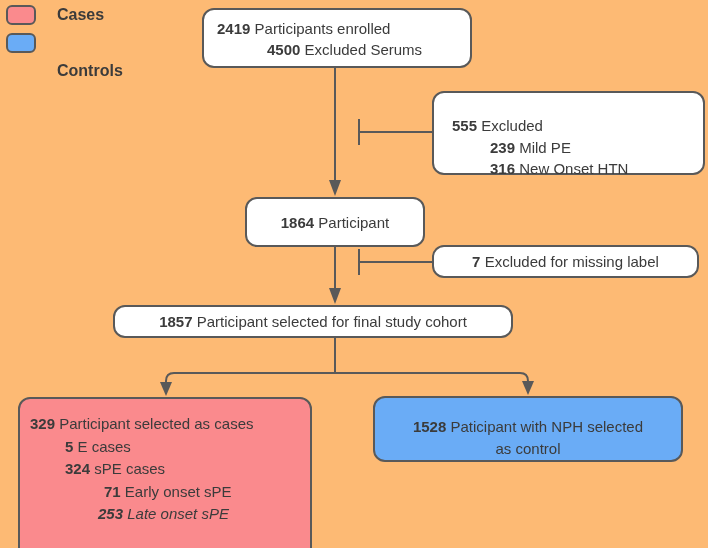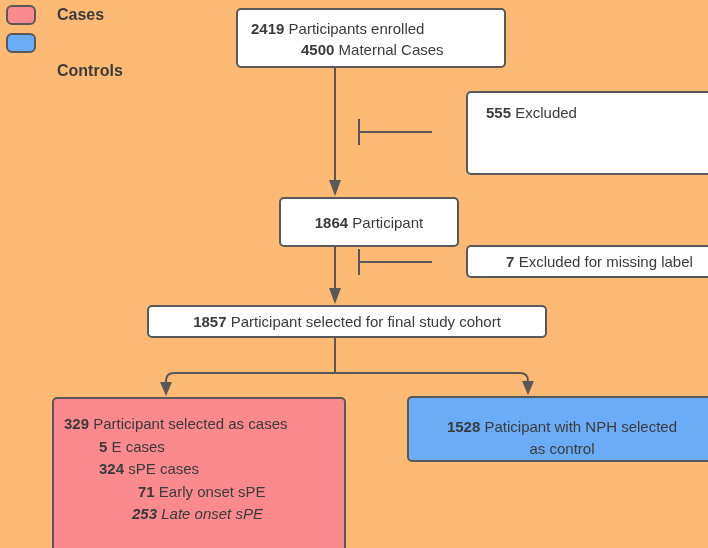--- a/index.html
+++ b/index.html
@@ -3,29 +3,29 @@
 <meta charset="utf-8">
 <style>
   html,body { margin:0; padding:0; background:#ffffff; }
   .canvas {
     position:relative; width:708px; height:548px; background:#fdba74;
     font-family:"Liberation Sans", sans-serif; color:#3b3b3b; overflow:hidden;
   }
   .conn-svg { position:absolute; left:0; top:0; width:708px; height:548px; }
   .node {
     position:absolute; background:#ffffff; border:2px solid #595959;
-    border-radius:5px; box-sizing:border-box; font-size:15px; color:#3b3b3b;margin-left:34px;
+    border-radius:12px; box-sizing:border-box; font-size:15px; color:#3b3b3b;
   }
   .num { font-weight:bold; }
   .center-one { display:flex; align-items:center; justify-content:center; }
   
   .node-enrolled { left:202px; top:8px; width:270px; height:60px; padding:8px 0 0 13px; line-height:21px; }
   .node-enrolled .l2 { margin-left:50px; }
   
-  .node-excl1 { left:432px; top:91px; width:273px; height:84px; padding:9px 0 0 18px; line-height:21.5px; }
+  .node-excl1 { left:432px; top:91px; width:273px; height:84px; padding:22px 0 0 18px; line-height:21.5px; }
   .node-excl1 .ind { margin-left:38px; }
   
   .node-1864 { left:245px; top:197px; width:180px; height:50px; }
   
   .node-excl2 { left:432px; top:245px; width:267px; height:33px; }
   
   .node-1857 { left:113px; top:305px; width:400px; height:33px; }
   
   .node-cases { left:18px; top:397px; width:294px; height:176px; background:#fa8a8d; padding:14px 0 8px 10px; line-height:22.5px; }
   .node-cases .ind1 { margin-left:35px; }
@@ -69,25 +69,27 @@
     </g>
   </svg>
 
   <div class="legend-swatch sw-cases"></div>
   <div class="legend-label lb-cases">Cases</div>
   <div class="legend-swatch sw-controls"></div>
   <div class="legend-label lb-controls">Controls</div>
 
   <div class="node node-enrolled">
     <div><span class="num">2419</span> <span>Participants enrolled</span></div>
-    <div class="l2"><span class="num">4500</span> <span>Maternal Cases</span></div>
+    <div class="l2"><span class="num">4500</span> <span>Excluded Serums</span></div>
   </div>
 
   <div class="node node-excl1">
     <div><span class="num">555</span> <span>Excluded</span></div>
+    <div class="ind"><span class="num">239</span> <span>Mild PE</span></div>
+    <div class="ind"><span class="num">316</span> <span>New Onset HTN</span></div>
   </div>
 
   <div class="node node-1864 center-one">
     <div><span class="num">1864</span> <span>Participant</span></div>
   </div>
 
   <div class="node node-excl2 center-one">
     <div><span class="num">7</span> <span>Excluded for missing label</span></div>
   </div>
 

